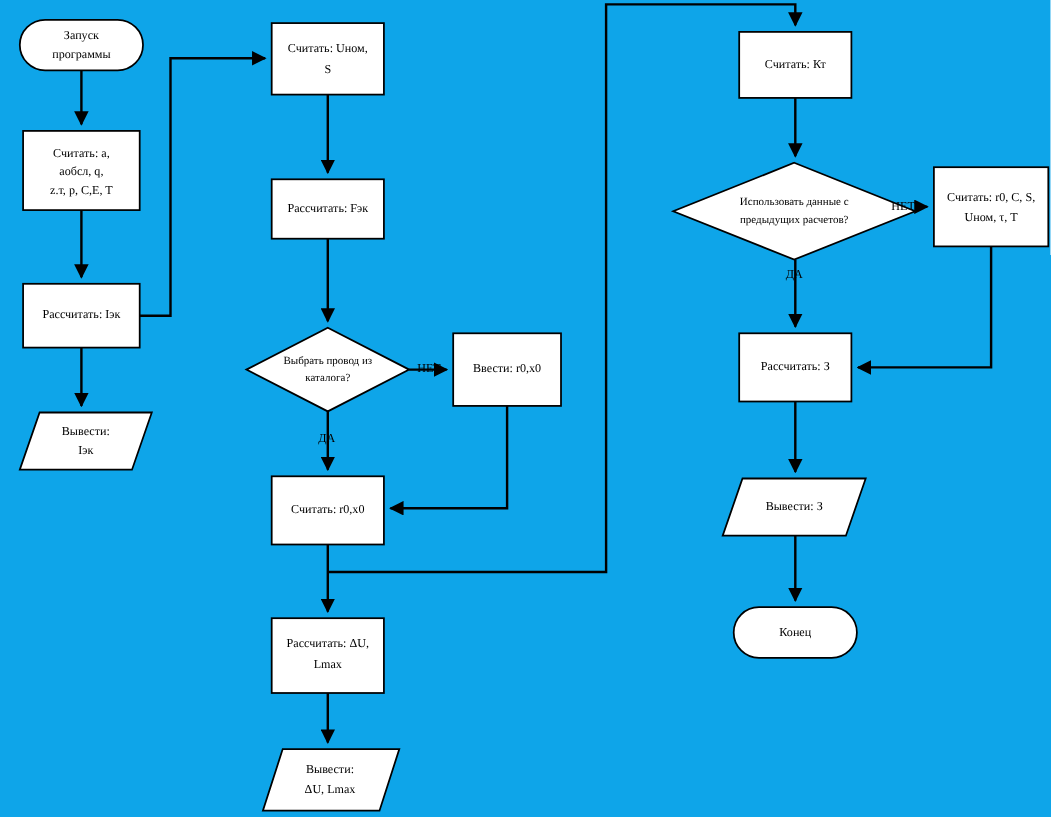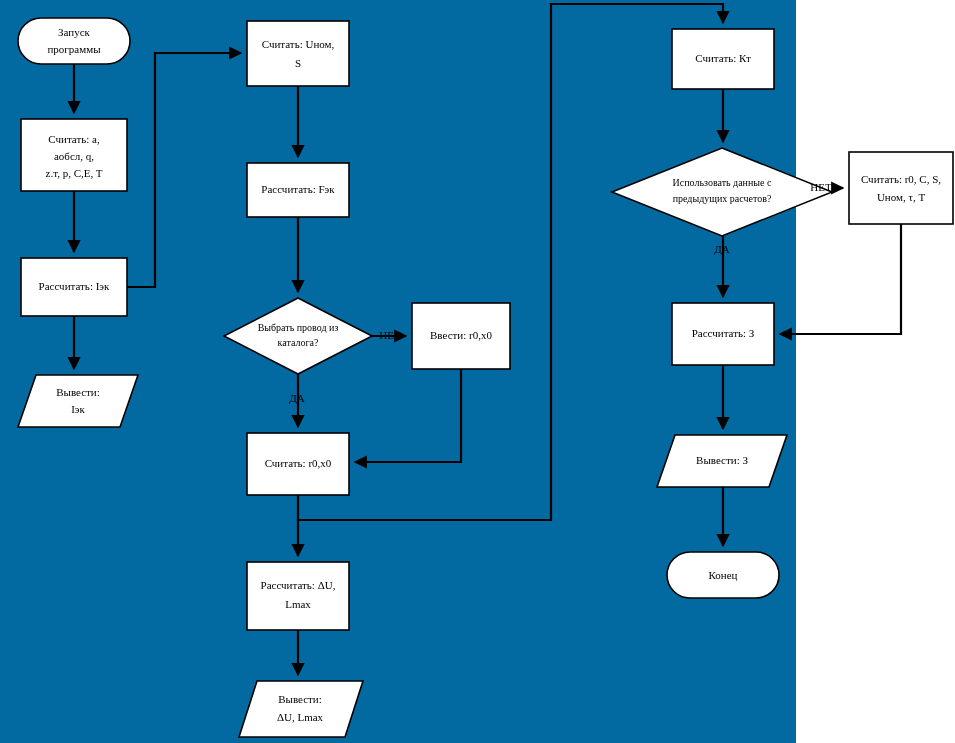--- a/index.html
+++ b/index.html
@@ -2,23 +2,23 @@
 <html><head>
 <meta charset="utf-8">
 <style>
   html, body {
     margin: 0;
     padding: 0;
     background: #ffffff;
   }
   #flowchart-canvas {
     position: relative;
-    width: 796px;
+    width: 955px;
     height: 743px;
-    background: #0369a1;
+    background: #0ea5e9;
     font-family: "Liberation Serif", "DejaVu Serif", serif;
   }
   svg#diagram {
     position: absolute;
     top: 0;
     left: 0;
     width: 955px;
     height: 743px;
   }
   .shape {

